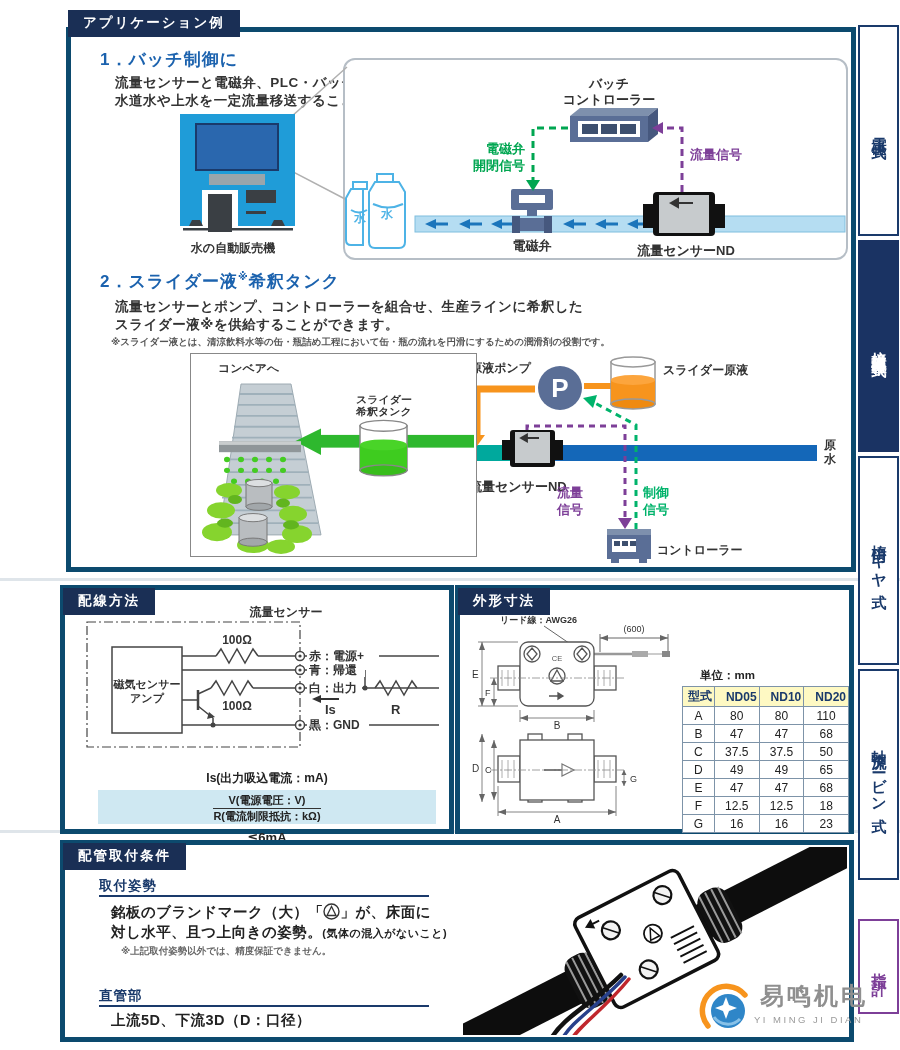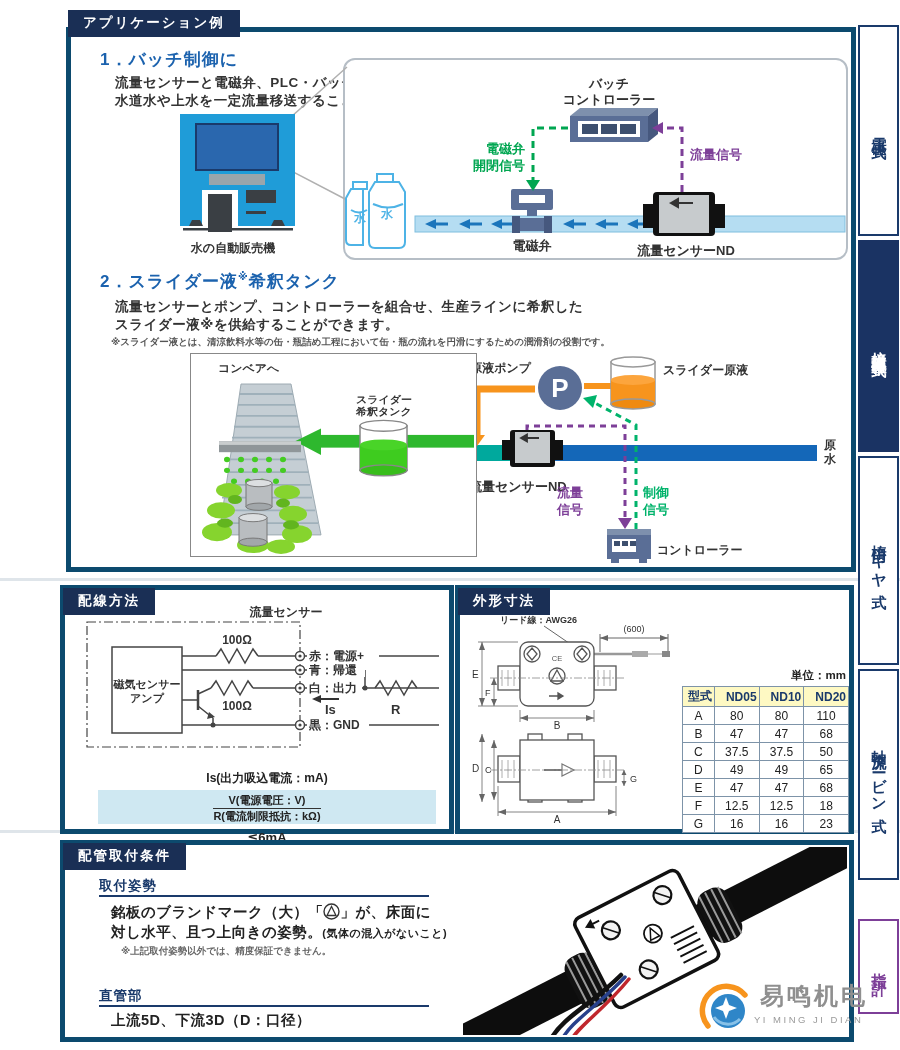--- a/index.html
+++ b/index.html
@@ -441,21 +441,21 @@
       <text x="21" y="163" font-size="9" fill="#333">C</text>
 
       <path d="M160,160 V176" stroke="#666" stroke-width=".8"></path>
       <path d="M160,160 l-2.5,5 h5 z M160,176 l-2.5,-5 h5 z" fill="#666"></path>
       <text x="166" y="172" font-size="9" fill="#333">G</text>
 
       <path d="M34,176 V206 M152,176 V206 M34,202 H152" stroke="#666" stroke-width=".8"></path>
       <path d="M34,202 l8,-3 v6 z M152,202 l-8,-3 v6 z" fill="#666"></path>
       <text x="93" y="213" font-size="10" fill="#333" text-anchor="middle">A</text>
     </svg>
-    <div style="position:absolute;left:240px;top:78px;width:146px;text-align:right;font-size:11.5px;font-weight:bold;color:#222;">単位：mm</div>
+    <div style="position:absolute;left:240px;top:78px;width:146px;font-size:11.5px;font-weight:bold;color:#222;">単位：mm</div>
     <table class="dims-table" style="left:222px;top:96px;">
       <tbody>
           <tr>
         <th>型式</th>
         <th>ND05</th>
         <th>ND10</th>
         <th>ND20</th>
       </tr>
       <tr>
             <td>A</td>

